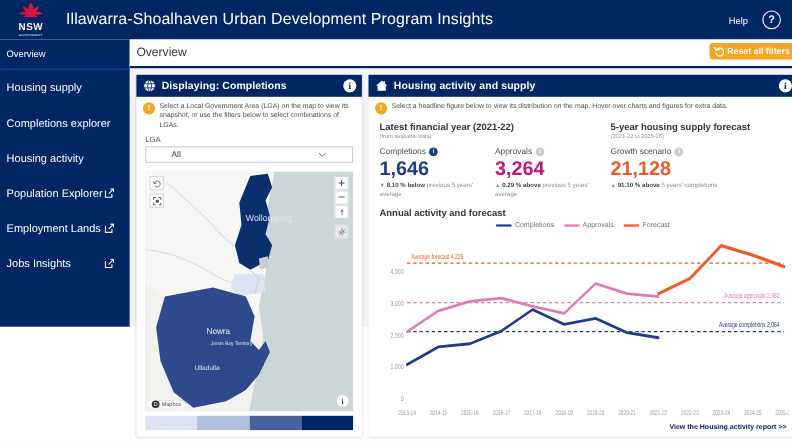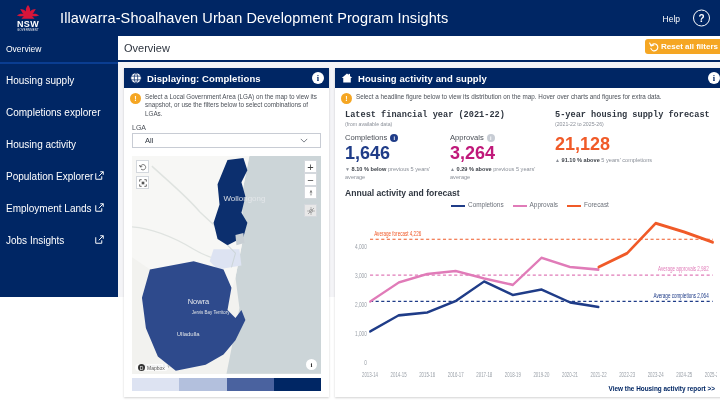--- a/index.html
+++ b/index.html
@@ -10,21 +10,21 @@
   }
   .app { position: relative; width: 720px; height: 405px; }
 
   
   .topbar {
     height: 36px; background: #002664; display: flex; align-items: center;
     padding: 0 10px 0 6px; position: relative;
   }
   .nsw-logo {
     width: 44px; height: 34px; display: flex; flex-direction: column;
-    align-items: center; justify-content: center; flex: 0 0 auto;
+    align-items: center; justify-content: space-between; flex: 0 0 auto;
   }
   .waratah { width: 26px; height: 15px; display:block; }
   .nsw-word {
     font-weight: bold; font-size: 9px; color: #fff; letter-spacing: .4px;
     line-height: 10px; background:#002664;
   }
   .nsw-sub { font-size: 2.6px; color: #fff; letter-spacing: .3px; line-height:4px;}
   .app-title {
     color: #fff; font-size: 14.5px; margin-left: 10px; letter-spacing: .1px;
     white-space: nowrap;
@@ -103,21 +103,21 @@
   .hint-bulb {
     width: 11px; height: 11px; border-radius: 50%; background: #f5a623;
     flex: 0 0 auto; display:flex; align-items:center; justify-content:center;
     color:#fff; font-size:7px; font-weight:bold;
   }
   .hint-text { font-size: 6.3px; color: #4a4f57; line-height: 8.4px; }
   .lga-label { font-size: 7px; color: #4a4f57; padding: 4px 0 2px 8px; }
   .lga-select {
     margin: 0 8px; height: 15px; border: 1px solid #c8ccd4; background: #fff;
     display: flex; align-items: center; justify-content: space-between;
-    padding: 0 12px; font-size: 7.5px; color: #2f3640; cursor: pointer;
+    padding: 0 23px; font-size: 7.5px; color: #2f3640; cursor: pointer;
   }
   .chev { width: 8px; height: 5px; }
 
   .map-canvas {
     margin: 8px 8px 0 8px; position: relative; flex: 1;
     background: #eef0ee; overflow: hidden;
   }
   .map-ctrl {
     position: absolute; background: #fff; border: 1px solid #d4d8dd;
     display:flex; align-items:center; justify-content:center;
@@ -126,21 +126,21 @@
   .map-legend {
     height: 13px; margin: 4px 8px 6px 8px; display: flex;
   }
   .map-legend div { flex: 1; }
 
   
   .right-pane {
     flex: 1; background: #fff; display: flex; flex-direction: column;
     box-shadow: 0 1px 2px rgba(0,0,0,.18);
   }
-  .section-head { font-size: 8.6px; font-weight: bold; color:#2f3640;font-family:Liberation Mono, monospace; }
+  .section-head { font-size: 8.6px; font-weight: bold; color:#2f3640; }
   .section-sub { font-size: 5.2px; color:#8a8f98; margin-top:1px; }
   .metrics { display: flex; padding: 6px 10px 0 10px; }
   .metric { width: 105px; }
   .metric.wide { width: 160px; }
   .metric-label {
     font-size: 7.6px; color: #4a4f57; display: flex; align-items: center; gap: 3px;
   }
   .metric-info {
     width: 8px; height: 8px; border-radius: 50%;
     display:inline-flex; align-items:center; justify-content:center;
@@ -378,20 +378,24 @@
                 <span class="metric-info" style="background:#c7ccd4">i</span>
               </div>
               <div class="metric-value" style="color:#c0197a">3,264</div>
               <div class="metric-delta">
                 <span class="tri">▲</span>
                 <b>0.29 % above</b>
                 <span>previous 5 years' average</span>
               </div>
             </div>
             <div class="metric wide">
+              <div class="metric-label">
+                <span>Growth scenario</span>
+                <span class="metric-info" style="background:#c7ccd4">i</span>
+              </div>
               <div class="metric-value" style="color:#f05a28">21,128</div>
               <div class="metric-delta">
                 <span class="tri">▲</span>
                 <b>91.10 % above</b>
                 <span>5 years' completions</span>
               </div>
             </div>
           </div>
 
           <div class="chart-title">Annual activity and forecast</div>

